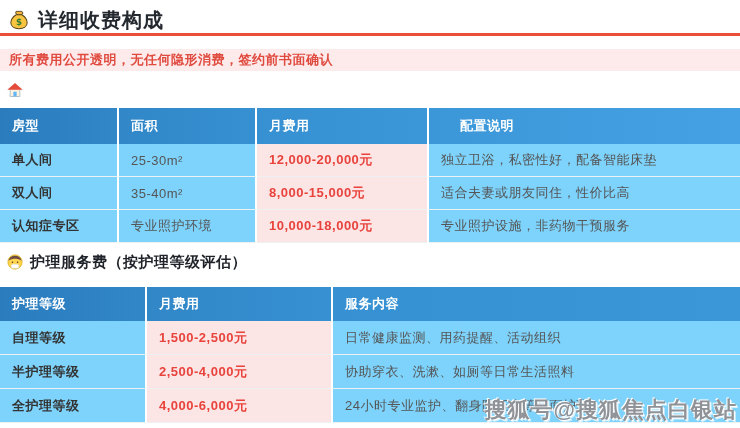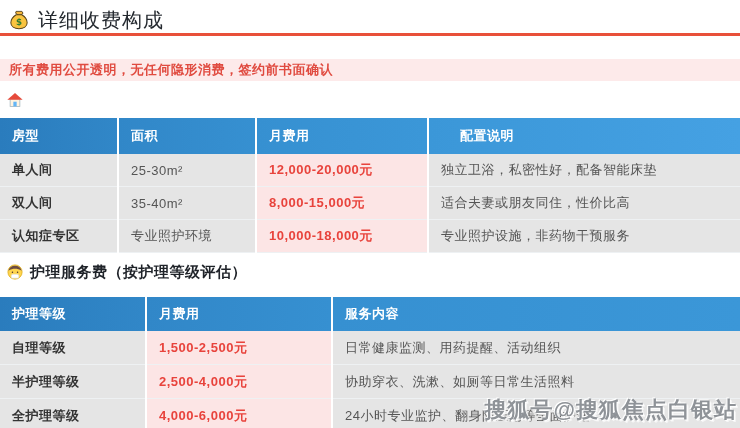--- a/index.html
+++ b/index.html
@@ -10,26 +10,26 @@
     position:relative;overflow:hidden;
     color:#333;
   }
   
   .page-header{
     display:flex;align-items:center;gap:8px;
     padding:7px 0 0 8px;height:26px;
     border-bottom:3px solid #e8503a;
   }
   .page-header h1{
-    margin:0;font-size:20px;font-weight:normal;color:#24292f;letter-spacing:1px;
+    margin:0;font-size:20px;font-weight:bold;color:#24292f;letter-spacing:1px;
   }
   .title-icon svg{display:block;}
   
   .notice{
-    margin-top:23px;
+    margin-top:13px;
     background:#fdeaea;color:#e04b40;
     font-size:13px;font-weight:bold;
     padding:4px 9px;height:14px;line-height:14px;
     letter-spacing:0.5px;
   }
   
   .sec-head{
     display:flex;align-items:center;gap:6px;
     margin:8px 0 0 6px;height:22px;
     font-size:15px;font-weight:bold;color:#1f2329;letter-spacing:0.5px;
@@ -48,21 +48,21 @@
   }
   #table2 th{height:34px;}
   th:nth-child(1){background:linear-gradient(90deg,#2a7cbd,#3187c8);}
   th:nth-child(2){background:linear-gradient(90deg,#3187c8,#3690d1);}
   th:nth-child(3){background:linear-gradient(90deg,#3690d1,#3b97d8);}
   th:nth-child(4){background:linear-gradient(90deg,#3b97d8,#45a1e3);padding-left:31px;}
   td{
     height:32px;padding:0 0 0 12px;
     font-size:13px;color:#555;
     border-bottom:1px solid #eef1f3;
-    background:#e5e5e5;
+    background:#7dd3fc;
     letter-spacing:0.5px;
   }
   #table2 td{height:33px;}
   th:not(:first-child),td:not(:first-child){border-left:2px solid #ffffff;}
   td.rowhead{font-weight:bold;color:#333;}
   td.fee{background:#fce5e5;color:#e8433c;font-weight:bold;}
   
   #table1 col.c0{width:118px} #table1 col.c1{width:138px}
   #table1 col.c2{width:172px} #table1 col.c3{width:312px}
   #table2 col.c0{width:146px} #table2 col.c1{width:186px}

